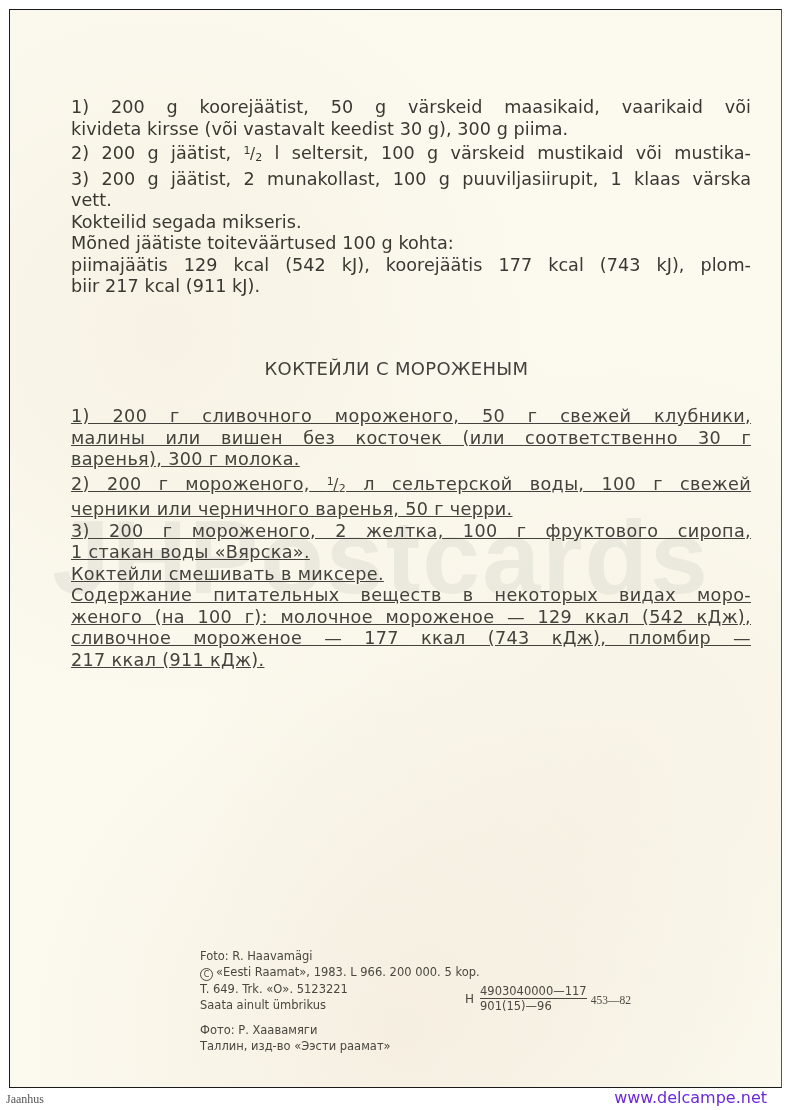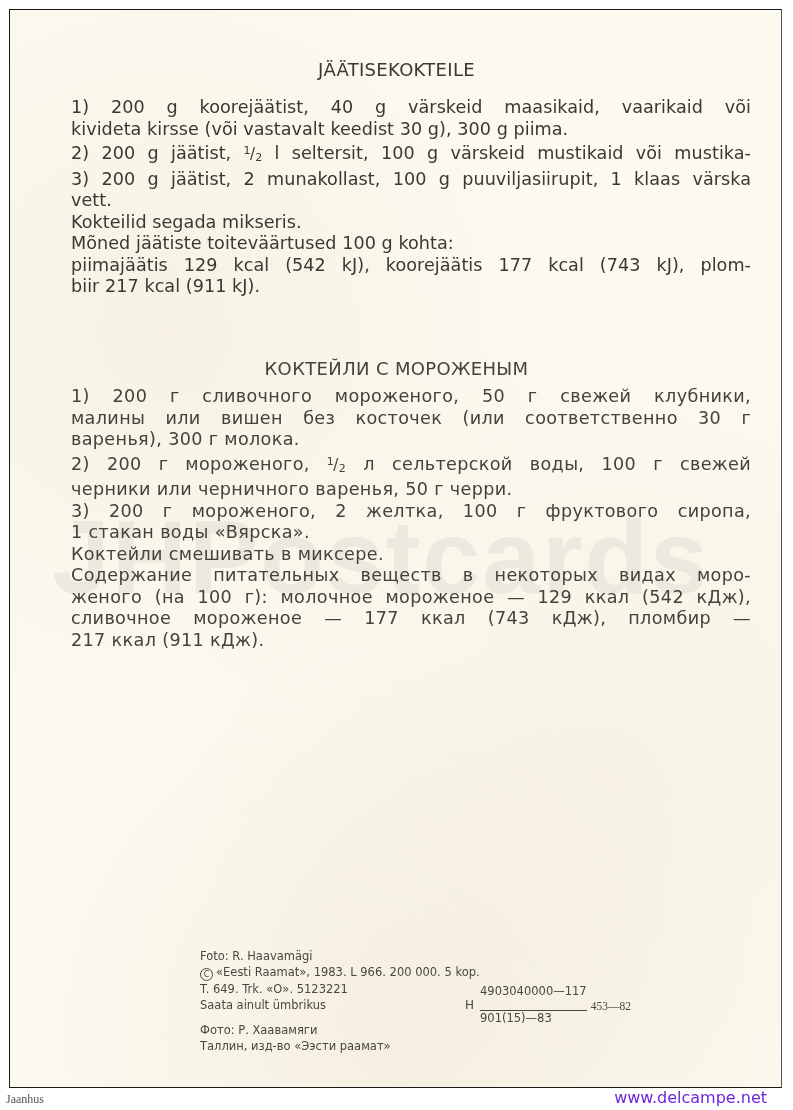--- a/index.html
+++ b/index.html
@@ -75,21 +75,21 @@
   }
   .index-code {
     position: absolute;
     left: 455px; top: 975px;
     font-size: 11.5px;
     color: #4a4740;
     display: flex; align-items: center;
   }
   .index-code .letter { margin-right: 6px; font-size: 12px; }
   .index-code .fraction { display: flex; flex-direction: column; }
-  .index-code .num { border-bottom: 1px solid #4a4740; padding-bottom: 12px; line-height: 13px; }
+  .index-code .num { border-bottom: 1px solid #4a4740; padding-bottom: 0; line-height: 13px; }
   .index-code .den { line-height: 14px; }
   .index-code .tail { margin-left: 4px; margin-top: 2px; font-family: Liberation Serif, serif; }
 
   .wm-big {
     position: absolute;
     left: 42px; top: 488px;
     font-size: 104px;
     font-weight: bold;
     font-family: "Liberation Sans", sans-serif;
     color: rgba(120,120,120,0.10);
@@ -107,41 +107,40 @@
     font-family: "DejaVu Sans", sans-serif;
   }
 </style>
 </head>
 <body>
 
 <div class="card">
 
   <div class="wm-big">JHPostcards</div>
 
-  <div class="heading" style="top:49px;">JÄÄTISEKOKTEILE</div>
 
   <div class="block text" style="top:87px;">
-    <span class="justify">1) 200 g koorejäätist, 40 g värskeid maasikaid, vaarikaid või</span>
+    <span class="justify">1) 200 g koorejäätist, 50 g värskeid maasikaid, vaarikaid või</span>
     <span class="line">kivideta kirsse (või vastavalt keedist 30 g), 300 g piima.</span>
     <span class="justify">
       <span>2) 200 g jäätist,</span>
       <span><sup class="frac">1</sup><span class="frac-slash">/</span><span class="frac-den">2</span></span>
       <span>l seltersit, 100 g värskeid mustikaid või mustika-</span>
     </span>
     <span class="justify">3) 200 g jäätist, 2 munakollast, 100 g puuviljasiirupit, 1 klaas värska</span>
     <span class="line">vett.</span>
     <span class="line">Kokteilid segada mikseris.</span>
     <span class="line">Mõned jäätiste toiteväärtused 100 g kohta:</span>
     <span class="justify">piimajäätis 129 kcal (542 kJ), koorejäätis 177 kcal (743 kJ), plom-</span>
     <span class="line">biir 217 kcal (911 kJ).</span>
   </div>
 
   <div class="heading ru" style="top:348px;">КОКТЕЙЛИ С МОРОЖЕНЫМ</div>
 
-  <div class="block text ru" style="top:376px;">
+  <div class="block text ru" style="top:396px;text-decoration:underline;">
     <span class="justify">1) 200 г сливочного мороженого, 50 г свежей клубники,</span>
     <span class="justify">малины или вишен без косточек (или соответственно 30 г</span>
     <span class="line">варенья), 300 г молока.</span>
     <span class="justify">
       <span>2) 200 г мороженого,</span>
       <span><sup class="frac">1</sup><span class="frac-slash">/</span><span class="frac-den">2</span></span>
       <span>л сельтерской воды, 100 г свежей</span>
     </span>
     <span class="line">черники или черничного варенья, 50 г черри.</span>
     <span class="justify">3) 200 г мороженого, 2 желтка, 100 г фруктового сиропа,</span>
@@ -159,20 +158,20 @@
     <span class="line">T. 649. Trk. «O». 5123221</span>
     <span class="line">Saata ainult ümbrikus</span>
     <span class="line" style="margin-top:8px;">Фото: Р. Хаавамяги</span>
     <span class="line">Таллин, изд-во «Ээсти раамат»</span>
   </div>
 
   <div class="index-code">
     <span class="letter">H</span>
     <span class="fraction">
       <span class="num">4903040000—117</span>
-      <span class="den">901(15)—83</span>
+      <span class="den">901(15)—96</span>
     </span>
     <span class="tail">453—82</span>
   </div>
 </div>
 
 <div class="wm-left">Jaanhus</div>
 <div class="wm-right">www.delcampe.net</div>
 
 </body></html>

